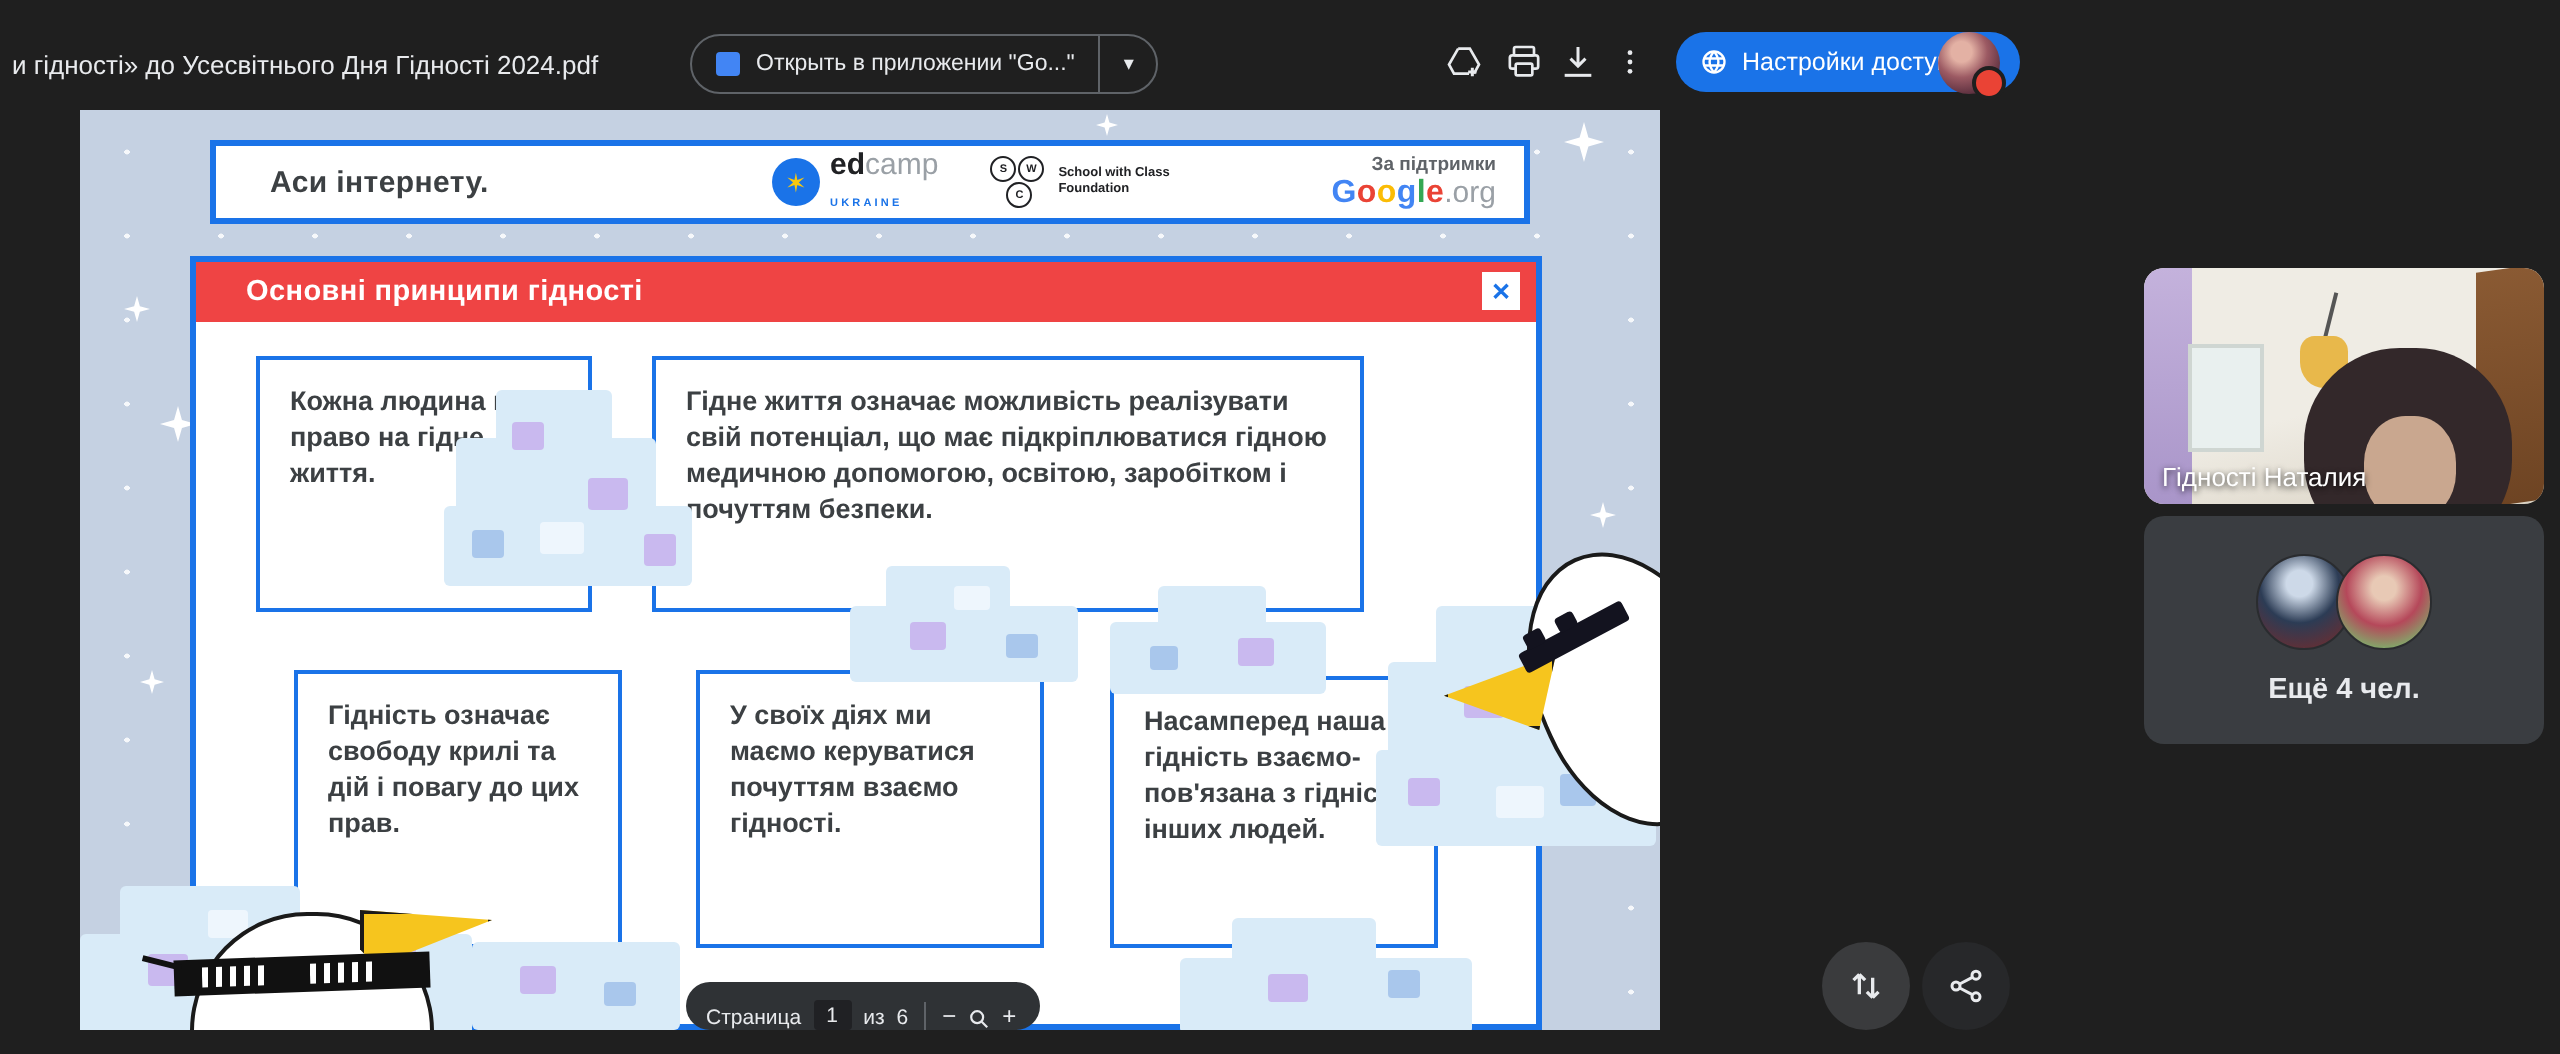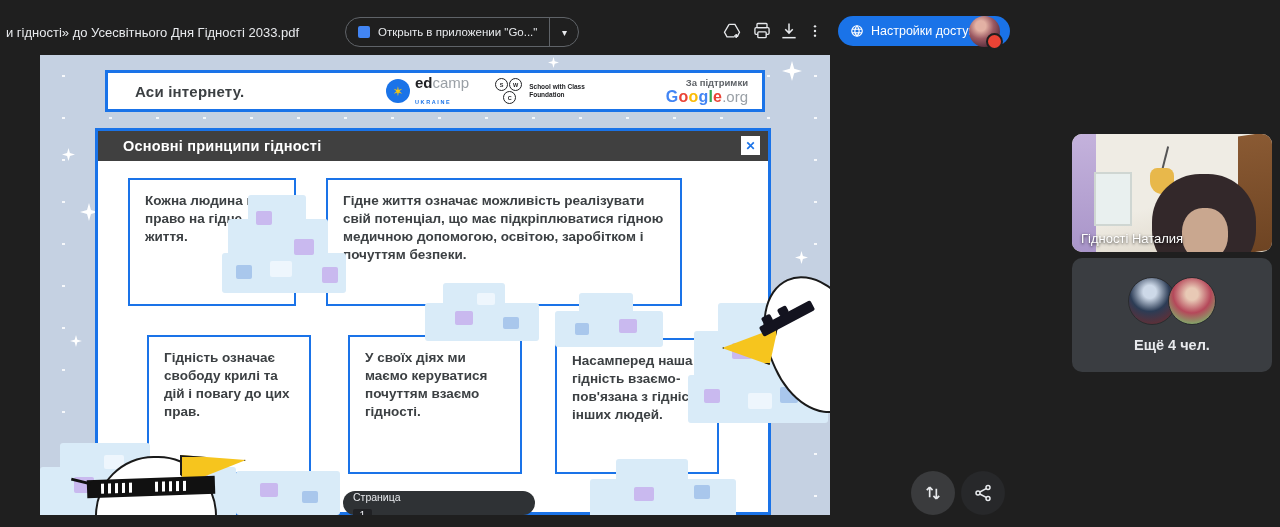--- a/index.html
+++ b/index.html
@@ -46,21 +46,21 @@
   .swc-c{position:absolute;width:11px;height:11px;border:1.3px solid #202124;border-radius:50%;background:#fff;
          display:flex;align-items:center;justify-content:center;font-size:5.5px;font-weight:700;color:#202124;}
   .swc-text{font-size:6.5px;font-weight:700;color:#202124;line-height:1.25;}
   .support{position:absolute;right:14px;top:5px;text-align:right;line-height:1.1;}
   .support-label{font-size:9.5px;color:#5f6368;font-weight:600;}
   .google-wordmark{font-size:16px;font-weight:700;letter-spacing:.2px;}
   .google-org{font-size:15px;color:#9aa0a6;font-weight:400;}
 
   .modal{position:absolute;left:55px;top:73px;width:676px;height:387px;background:#fff;border:3px solid #1a73e8;
          box-sizing:border-box;z-index:3;}
-  .modal-titlebar{height:30px;background:#404040;display:flex;align-items:center;padding-left:25px;}
+  .modal-titlebar{height:30px;background:#ef4444;display:flex;align-items:center;padding-left:25px;}
   .modal-title{color:#fff;font-size:14.5px;font-weight:600;letter-spacing:.2px;}
   .modal-close{position:absolute;right:8px;top:5px;width:19px;height:19px;background:#fff;color:#1a73e8;
                font-size:12px;font-weight:700;display:flex;align-items:center;justify-content:center;cursor:pointer;}
   .bx{position:absolute;border:2px solid #1a73e8;background:#fff;box-sizing:border-box;
       color:#3c4043;font-weight:600;font-size:13.5px;line-height:1.33;padding:12px 8px 8px 15px;}
   .bx1{left:30px;top:47px;width:168px;height:128px;}
   .bx2{left:228px;top:47px;width:356px;height:128px;}
   .bx3{left:49px;top:204px;width:164px;height:139px;}
   .bx4{left:250px;top:204px;width:174px;height:139px;}
   .bx5{left:457px;top:207px;width:164px;height:136px;}
@@ -93,23 +93,23 @@
   .goose-right{position:absolute;left:700px;top:210px;width:130px;height:170px;z-index:7;}
   .gr-body{position:absolute;left:28px;top:8px;width:92px;height:138px;background:#fff;border:2.5px solid #1a1a1a;
            border-radius:50% 50% 46% 46%;transform:rotate(-24deg);}
   .gr-glasses{position:absolute;left:18px;top:48px;width:58px;height:11px;background:#13131f;transform:rotate(-28deg);border-radius:2px;}
   .gr-glasses:before{content:"";position:absolute;left:6px;top:-7px;width:10px;height:8px;background:#13131f;border-radius:2px;}
   .gr-glasses:after{content:"";position:absolute;left:24px;top:-7px;width:10px;height:8px;background:#13131f;border-radius:2px;}
   .gr-wing{position:absolute;left:-18px;top:62px;width:52px;height:34px;background:#f6c51e;border:2px solid #1a1a1a;
            clip-path:polygon(100% 0,0 55%,85% 100%);}
 
   
-  .page-toolbar{position:absolute;left:303px;top:436px;width:192px;height:24px;background:#2f3235;border-radius:12px;
-                display:flex;align-items:flex-start;color:#e8eaed;font-size:10.5px;padding:0 10px;box-sizing:border-box;
-                gap:6px;z-index:10;flex-direction:column;}
+  .page-toolbar{position:absolute;left:303px;top:436px;width:177px;height:24px;background:#2f3235;border-radius:12px;
+                display:flex;align-items:flex-end;color:#e8eaed;font-size:10.5px;padding:0 10px;box-sizing:border-box;
+                gap:6px;z-index:10;}
   .page-box{min-width:15px;height:15px;background:#202124;border-radius:2px;display:flex;align-items:center;
             justify-content:center;padding:0 2px;}
   .pt-div{width:1px;height:14px;background:#5f6368;margin:0 2px;}
   .pt-btn{cursor:pointer;font-size:12px;display:flex;align-items:center;}
   .pt-btn svg{width:11px;height:11px;}
 
   
   .tile{position:absolute;left:1072px;width:200px;border-radius:10px;overflow:hidden;box-sizing:border-box;}
   .tile-name{position:absolute;left:9px;bottom:6px;color:#fff;font-size:13px;text-shadow:0 1px 3px rgba(0,0,0,.8);z-index:5;}
   .tile1{top:8px;height:122px;border:3px solid #669df6;background:linear-gradient(150deg,#8a6e55,#70543d 70%,#5e4531);}
@@ -143,21 +143,21 @@
   .fab svg{width:20px;height:20px;}
   .fab-swap{left:911px;top:471px;background:#3a3b3d;}
   .fab-share{left:961px;top:471px;background:#27282a;}
 </style>
 </head>
 <body>
 
 <div class="app">
 
   <div class="topbar">
-    <div class="doc-title">и гідності» до Усесвітнього Дня Гідності 2033.pdf</div>
+    <div class="doc-title">и гідності» до Усесвітнього Дня Гідності 2024.pdf</div>
 
     <div class="open-btn">
       <div class="open-main">
         <span class="blue-sq"></span>
         <span>Открыть в приложении "Go..."</span>
       </div>
       <div class="open-caret">
         <span>▾</span>
       </div>
     </div>

